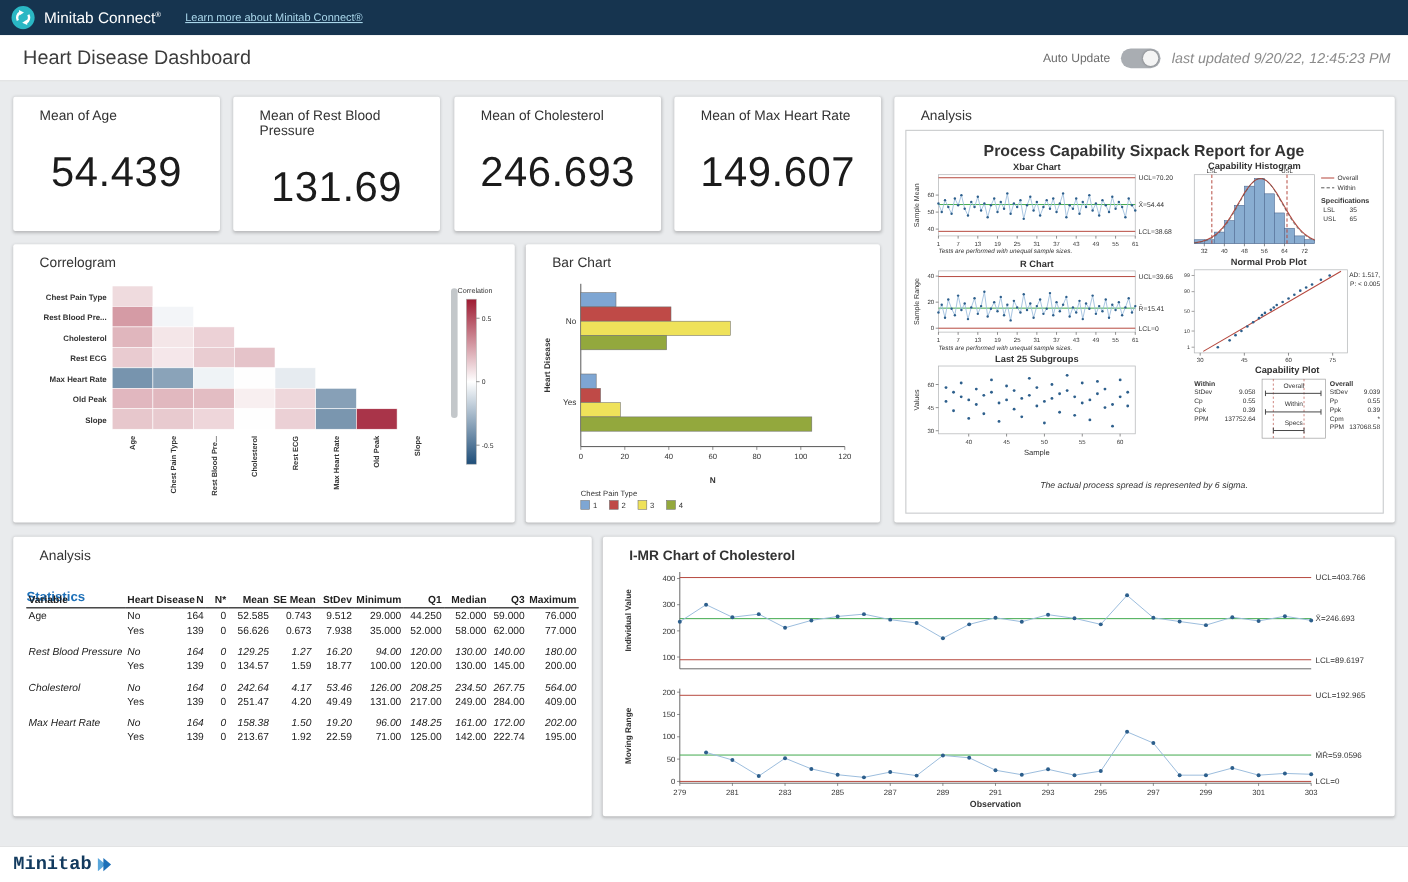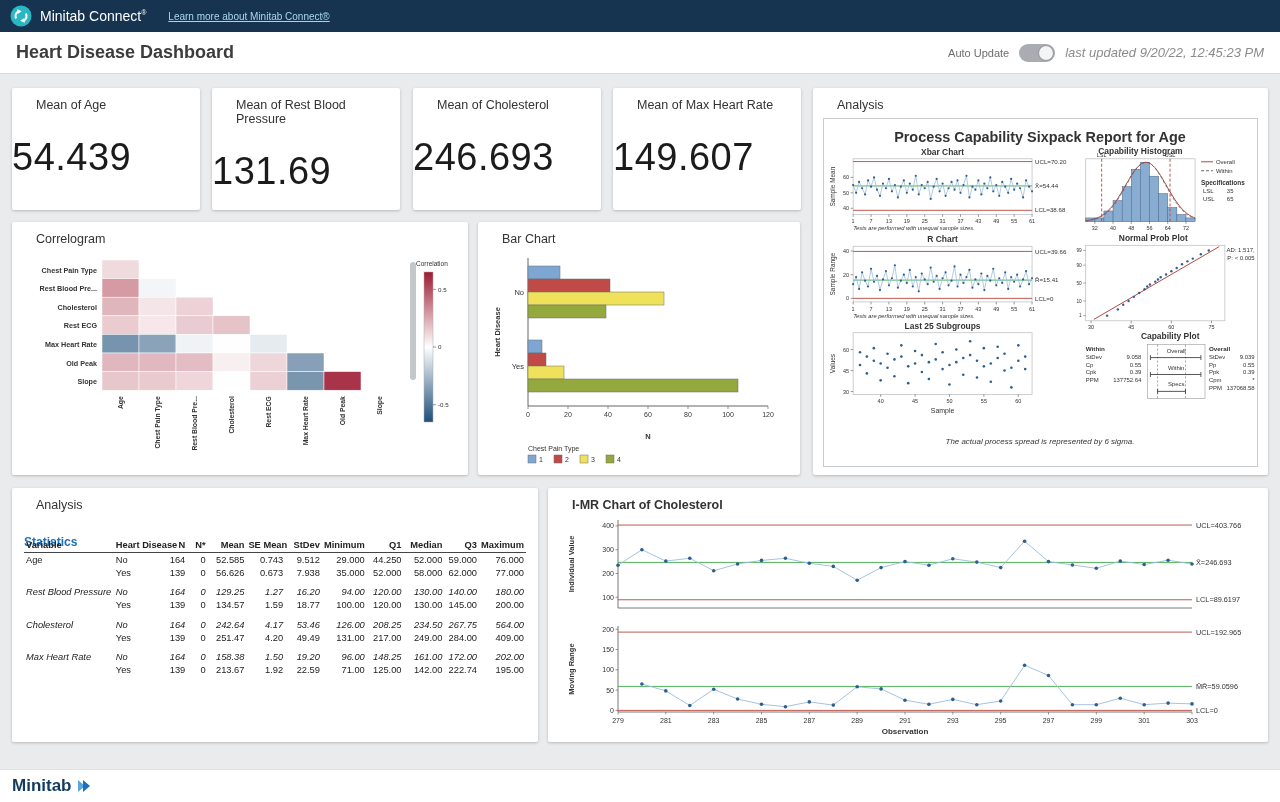--- a/index.html
+++ b/index.html
@@ -3,41 +3,41 @@
 <meta charset="utf-8">
 <style>
   html,body{margin:0;padding:0;}
   body{width:1280px;height:802px;position:relative;overflow:hidden;background:#e9ebed;font-family:"Liberation Sans",sans-serif;}
   .topbar{position:absolute;top:0;left:0;right:0;height:32px;background:#16344f;display:flex;align-items:center;padding:0 10px;box-sizing:border-box;}
   .logo-badge{width:22px;height:22px;margin-right:8px;cursor:pointer;}
   .brand{color:#fff;font-size:14px;}
   .brand sup{font-size:7px;}
   .learn-link{color:#a9d6ea;font-size:10px;text-decoration:underline;margin-left:22px;cursor:pointer;}
   .header{position:absolute;top:32px;left:0;right:0;height:42px;background:#fff;border-bottom:1px solid #d8d9da;display:flex;align-items:center;padding:0 16px;box-sizing:border-box;}
-  .header h1{font-size:18px;font-weight:700;color:#3c3c3c;margin:0;}
+  .header h1{font-size:18px;font-weight:400;color:#3c3c3c;margin:5px;}
   .header-right{margin-left:auto;display:flex;align-items:center;gap:10px;}
   .auto-label{font-size:11px;color:#6d6d6d;}
   .toggle{width:36px;height:18px;border-radius:9px;background:#a9adb2;position:relative;cursor:pointer;}
   .knob{width:14px;height:14px;border-radius:50%;background:#f4f4f4;position:absolute;top:2px;right:2px;box-shadow:0 0 2px rgba(0,0,0,.4);}
   .updated{font-size:13px;color:#8b8b8b;font-style:italic;}
   .card{position:absolute;background:#fff;border-radius:2px;box-shadow:0 1px 3px rgba(0,0,0,.22);}
   .card-title{font-size:12.5px;color:#333;padding:10px 24px 0;}
   .card-title.bold{font-weight:700;}
-  .kpi-value{font-size:38px;color:#1b1b1b;margin-top:24px;letter-spacing:.5px;}
+  .kpi-value{font-size:38px;color:#1b1b1b;text-align:center;margin-top:24px;letter-spacing:.5px;}
   .chartbox{position:absolute;left:10px;right:10px;top:30px;bottom:8px;border:1px solid #c9cbcd;}
   .chartbox svg{display:block;margin:7px auto 0;}
   svg text{font-family:"Liberation Sans",sans-serif;fill:#333;}
   .stats-link{position:absolute;top:30px;left:12px;font-size:12px;font-weight:700;color:#1d70b8;cursor:pointer;margin-top:17px;}
   #stats-table{position:absolute;top:50px;left:12px;right:12px;}
   table.stats{border-collapse:collapse;table-layout:fixed;width:502px;font-size:9.3px;color:#222;}
   table.stats th{border-bottom:1px solid #444;font-weight:700;padding:2px 2px;white-space:nowrap;}
   table.stats td{padding:1.5px 2px;white-space:nowrap;}
   table.stats tr.grp td{padding-top:8px;font-style:italic;}
   .al{text-align:left;margin-left:20px;} .ar{text-align:right;}
-  .footer{position:absolute;left:0;right:0;bottom:0;height:33px;background:#fff;border-top:1px solid #e2e3e4;display:flex;align-items:center;padding:0 12px;box-sizing:border-box;}
+  .footer{position:absolute;left:0;right:0;bottom:0;height:33px;background:#fff;border-top:1px solid #e2e3e4;display:flex;align-items:center;padding:0 12px;box-sizing:border-box;font-family:Liberation Mono, monospace;}
   .minitab-wordmark{display:flex;align-items:center;gap:4px;cursor:pointer;}
   .minitab-wordmark .wm{font-size:17px;font-weight:700;color:#123a5e;}
 </style>
 </head>
 <body>
 
 <div class="topbar">
   <svg class="logo-badge" viewBox="0 0 22 22">
     <circle cx="11" cy="11" r="10.5" fill="#2ab7c4"></circle>
     <path d="M6.2,13.6 A5.4,5.4 0 0 1 8.2,6.4" stroke="#fff" stroke-width="2.2" fill="none"></path>

